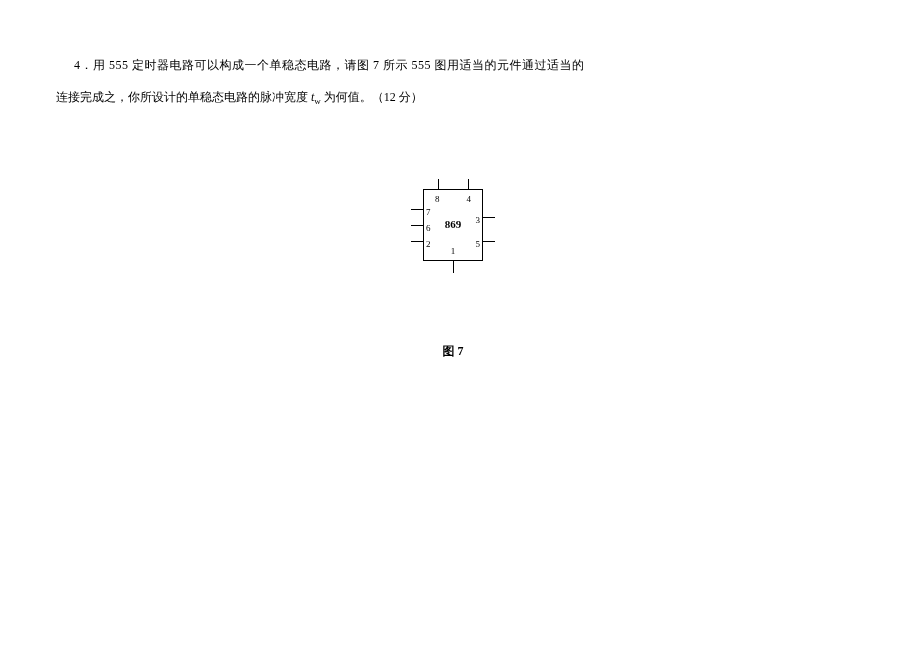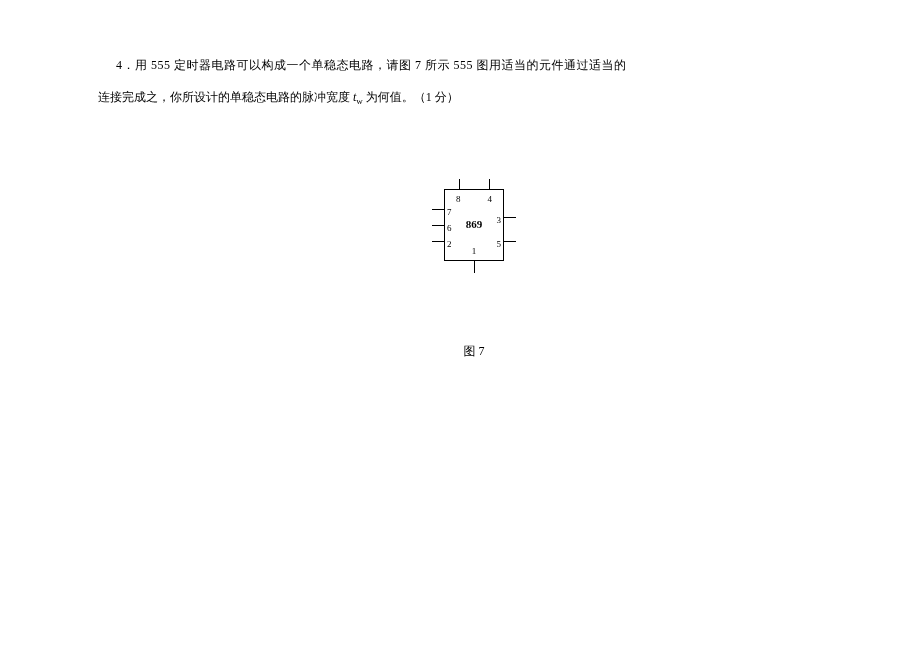--- a/index.html
+++ b/index.html
@@ -7,21 +7,21 @@
       width: 920px;
       height: 650px;
       background: #ffffff;
       font-family: "SimSun", "宋体", serif;
       font-size: 12px;
       color: #000;
       position: relative;
       line-height: 1.8;
     }
     .content {
-      padding: 55px 70px 0 98px;
+      padding: 55px 70px 0 56px;
     }
     .question-text {
       text-indent: 1.5em;
       letter-spacing: 0.5px;
     }
     .question-continuation {
       margin-top: 10px;
     }
     .italic-var {
       font-style: italic;
@@ -96,31 +96,32 @@
     
     .lead-3 { left: 90px; top: 38px; width: 12px; height: 1px; }
     .lead-5 { left: 90px; top: 62px; width: 12px; height: 1px; }
     
     .lead-1 { left: 60px; top: 82px; width: 1px; height: 12px; }
     .figure-caption {
       width: 100%;
       text-align: center;
       margin-top: 62px;
       font-size: 12px;
+      font-weight: bold;
     }
   </style>
 </head>
 <body>
 
 <div class="content">
   <p class="question-text">
     <span>4．</span><span>用 555 定时器电路可以构成一个单稳态电路，请图 7 所示 555 图用适当的元件通过适当的</span>
   </p>
   <p class="question-continuation">
-    <span>连接完成之，你所设计的单稳态电路的脉冲宽度 </span><span class="italic-var">t</span><span class="sub">w</span><span> 为何值。（1 分）</span>
+    <span>连接完成之，你所设计的单稳态电路的脉冲宽度 </span><span class="italic-var">t</span><span class="sub">w</span><span> 为何值。（12 分）</span>
   </p>
 
   <div class="diagram-container">
     <div class="diagram">
       <div class="lead lv lead-8"></div>
       <div class="lead lv lead-4"></div>
       <div class="lead lh lead-7"></div>
       <div class="lead lh lead-6"></div>
       <div class="lead lh lead-2"></div>
       <div class="lead lh lead-3"></div>

